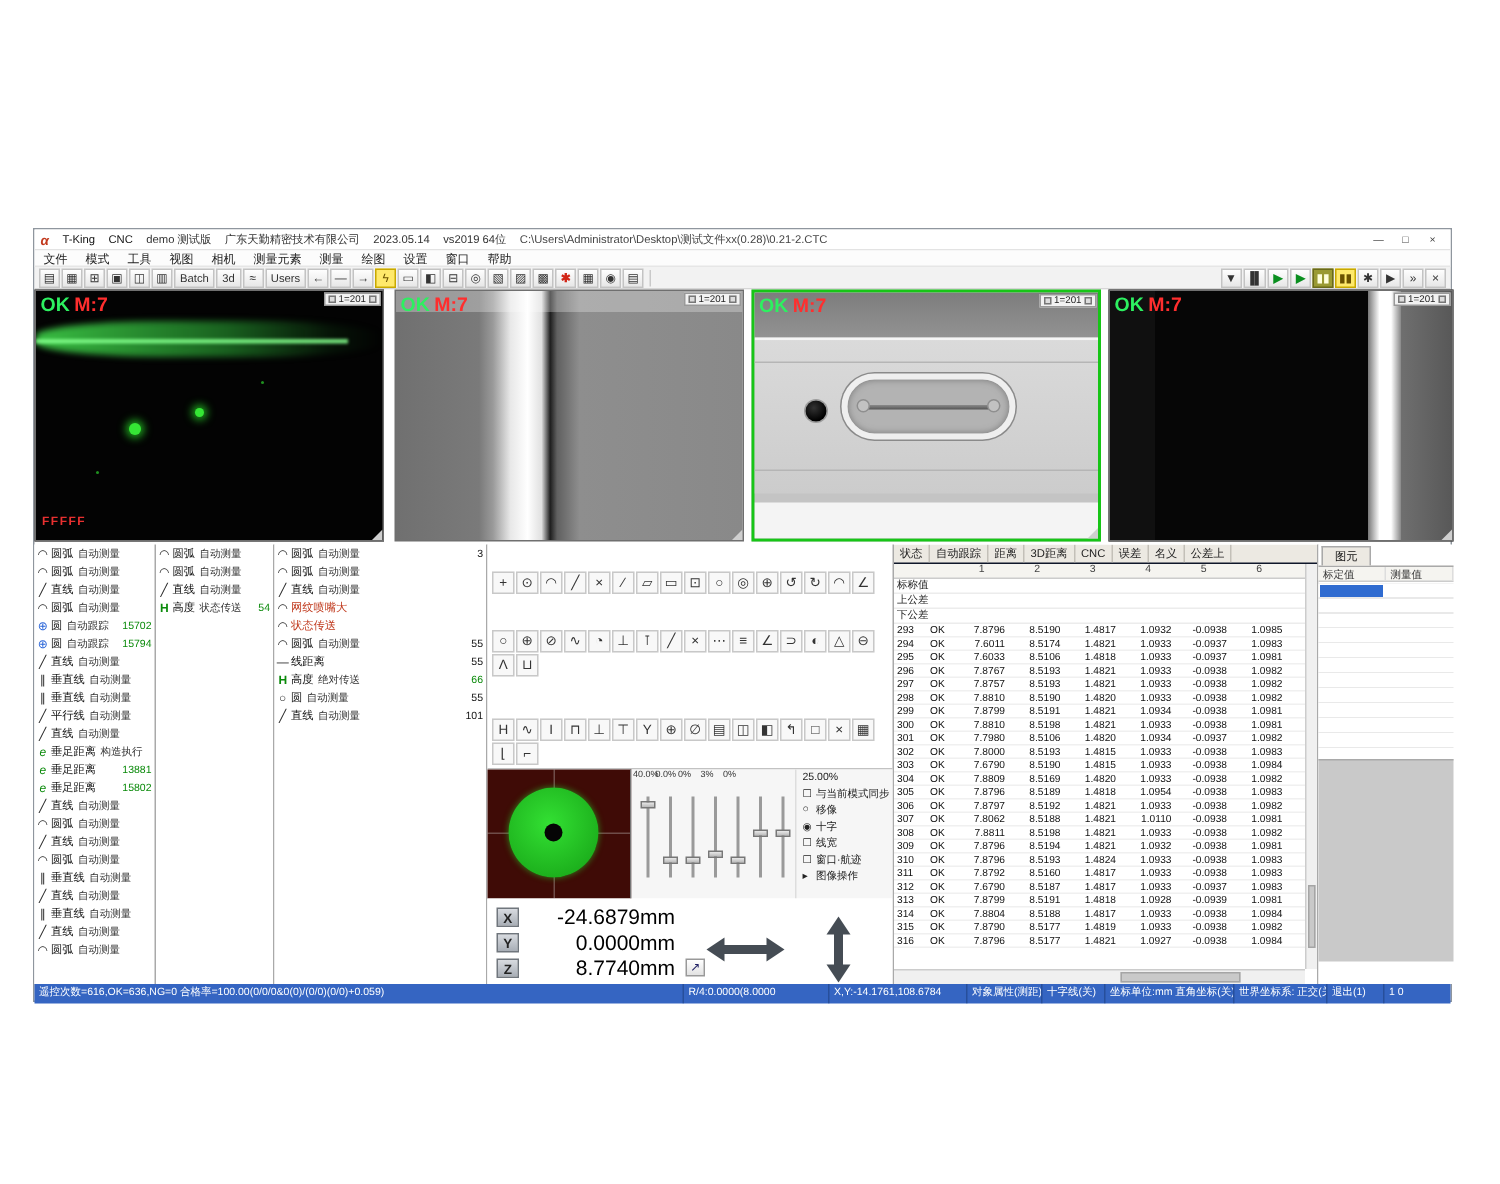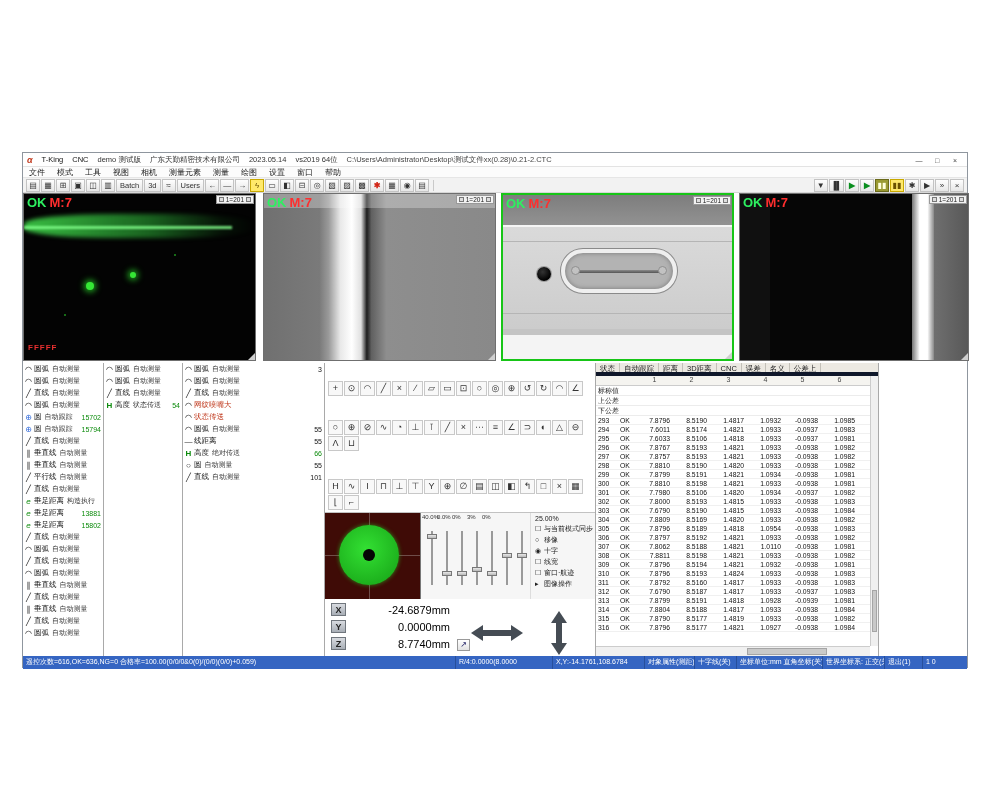--- a/index.html
+++ b/index.html
@@ -106,35 +106,35 @@
   .vslider .track { position:absolute; left:6px; top:8px; bottom:4px; width:2px; background:#9a9a9a; }
   .vslider .handle { position:absolute; left:2px; width:10px; height:5px; background:linear-gradient(#e8e8e8,#b9b9b9); border:1px solid #777; }
   .optcol { flex:1; padding:2px 2px 0 4px; border-left:1px solid #ddd; overflow:hidden; }
   .gain { font-size:7px; color:#222; margin-bottom:1px; }
   .optrow { display:flex; align-items:center; height:11px; font-size:7px; color:#222; white-space:nowrap; }
   .optrow .og { width:9px; font-size:7px; }
 
   .coords { position:absolute; left:0; right:0; top:236px; bottom:0; background:#fff; }
   .crow { position:absolute; left:6px; display:flex; align-items:center; gap:4px; }
   .cbadge { width:15px; height:13px; background:linear-gradient(#d8dbe0,#a8aeb6); border:1px solid #70767d; color:#222; font-weight:bold; text-align:center; font-size:9px; line-height:12px; }
-  .cval { width:100px; text-align:right; font-size:11px; color:#000; }
+  .cval { width:100px; text-align:right; font-size:14px; color:#000; }
   .jogbtn { position:absolute; left:132px; top:40px; width:13px; height:12px; border:1px solid #999; background:linear-gradient(#fff,#e2e2e2); font-size:8px; line-height:10px; text-align:center; color:#226; }
   .pad { position:absolute; right:14px; top:12px; width:110px; height:44px; }
   .harrow { position:absolute; left:0; top:14px; width:52px; height:16px; }
   .harrow .tri-l { position:absolute; left:0; top:0; border-right:12px solid #454c54; border-top:8px solid transparent; border-bottom:8px solid transparent; }
   .harrow .tri-r { position:absolute; right:0; top:0; border-left:12px solid #454c54; border-top:8px solid transparent; border-bottom:8px solid transparent; }
   .harrow .bar { position:absolute; left:11px; right:11px; top:5px; height:6px; background:#454c54; }
   .varrow { position:absolute; right:14px; top:0; width:16px; height:44px; }
   .varrow .tri-u { position:absolute; top:0; left:0; border-bottom:12px solid #454c54; border-left:8px solid transparent; border-right:8px solid transparent; }
   .varrow .tri-d { position:absolute; bottom:0; left:0; border-top:12px solid #454c54; border-left:8px solid transparent; border-right:8px solid transparent; }
   .varrow .bar { position:absolute; top:11px; bottom:11px; left:5px; width:6px; background:#454c54; }
 
   
   .p-table { position:absolute; left:573px; width:283px; top:0; bottom:0; background:#fff; border-right:1px solid #a9a9a9; overflow:hidden; }
-  .ttabs { display:flex; height:13px; background:#ece9e2; border-bottom:4px solid #0f172a; overflow:hidden; }
+  .ttabs { display:flex; height:13px; background:#ece9e2; border-bottom:1px solid #0f172a; overflow:hidden; }
   .ttab { font-size:7.5px; line-height:12px; padding:0 4px; border-right:1px solid #c3c0b8; color:#222; white-space:nowrap; }
   .tcolh { display:flex; height:10px; background:#f5f4f0; border-bottom:1px solid #ccc; font-size:7px; color:#444; }
   .cid { flex:0 0 24px; padding-left:2px; white-space:nowrap; }
   .cst { flex:0 0 16px; }
   .cvv { flex:0 0 37px; text-align:right; padding-right:3px; }
   .tcolh .cvv { text-align:center; padding-right:0; }
   .lblrow { display:flex; height:10px; line-height:10px; font-size:7px; border-bottom:1px solid #ececec; color:#222; }
   .lblrow .cid { flex:0 0 40px; }
   .trows .trow { display:flex; height:9px; line-height:9px; font-size:6.8px; border-bottom:1px solid #f0f0f0; color:#111; }
   .vscroll { position:absolute; right:0; top:13px; bottom:10px; width:8px; background:#f0f0f0; border-left:1px solid #ccc; }
@@ -1115,20 +1115,31 @@
           </div>
         </div>
       <div class="vscroll">
         <div class="vthumb"></div>
       </div>
       <div class="hscroll">
         <div class="hthumb"></div>
       </div>
     </div>
 
+    <div class="p-right">
+      <div class="rtab">图元</div>
+      <div class="rhdr">
+        <span class="rc">标定值</span>
+        <span class="rc">测量值</span>
+      </div>
+      <div class="rgrid">
+        <div class="bluebar"></div>
+      </div>
+      <div class="rgray"></div>
+    </div>
 
   </div>
 
   <div class="statusbar">
 
       <span class="seg" style="width:433px">遥控次数=616,OK=636,NG=0 合格率=100.00(0/0/0&amp;0(0)/(0/0)(0/0)+0.059)</span>
 
       <span class="seg" style="width:97px">R/4:0.0000(8.0000</span>
 
       <span class="seg" style="width:92px">X,Y:-14.1761,108.6784</span>

